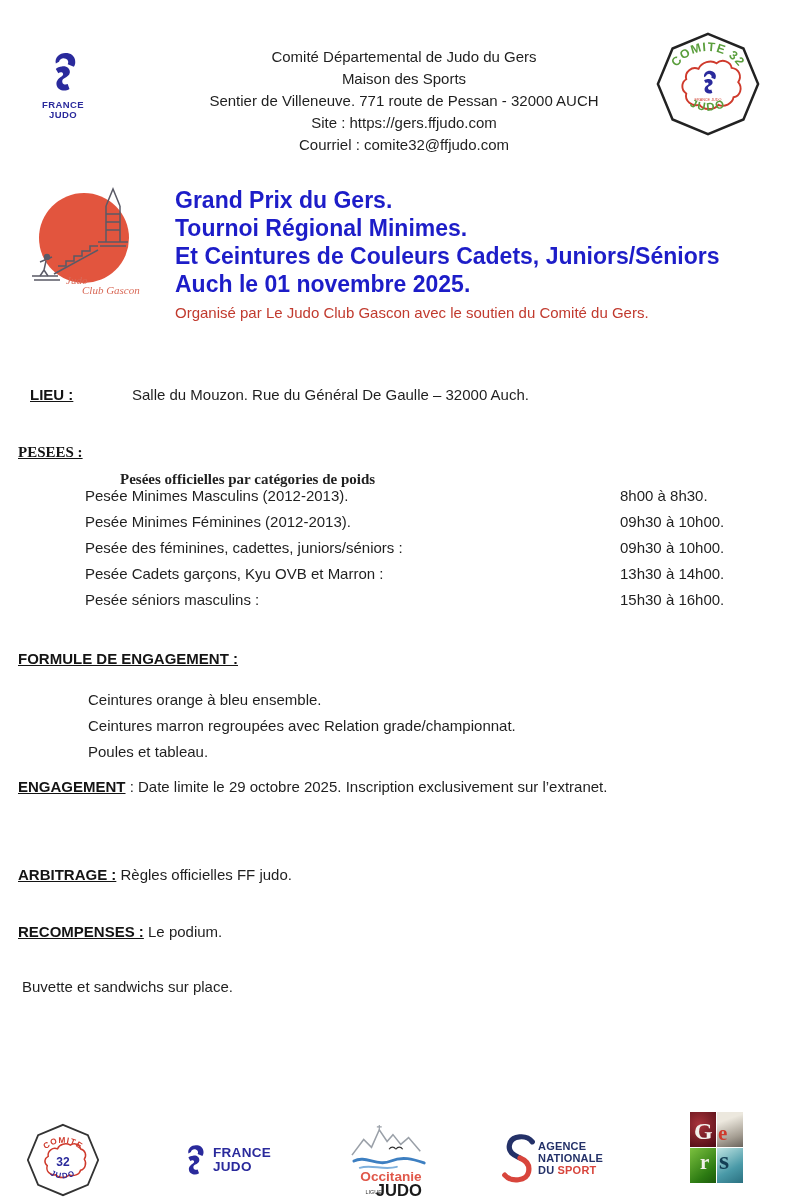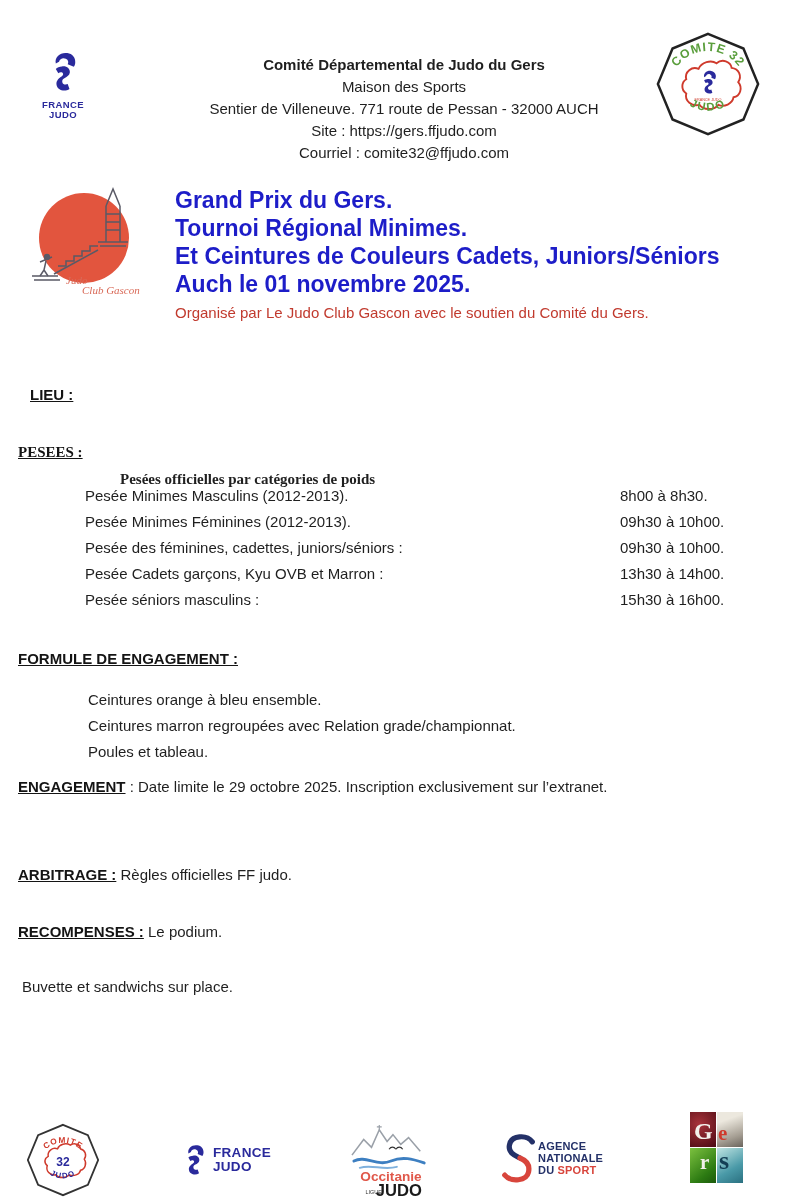--- a/index.html
+++ b/index.html
@@ -5,21 +5,21 @@
   html,body{margin:0;padding:0;background:#888;}
   .page{
     position:relative;width:807px;height:1200px;background:#ffffff;
     margin:0 auto;overflow:hidden;
     font-family:"Liberation Sans",sans-serif;color:#1f1f1f;font-size:15px;
   }
   .abs{position:absolute;}
 
   
   .hdr-text{left:134px;top:46px;width:540px;text-align:center;line-height:22px;}
-  .hdr-text .org{font-weight:bold;margin-top:8px;}
+  .hdr-text .org{font-weight:normal;}
 
   .fj-block{left:38px;top:44px;width:50px;text-align:center;}
   .fj-block svg{display:block;margin:0 auto;}
   .fj-word{font-weight:bold;color:#2a2a9c;font-size:9.5px;line-height:10px;letter-spacing:.4px;}
 
   
   .title-block{left:175px;top:186px;width:560px;}
   .title-line{font-weight:bold;color:#1d1dc8;font-size:23px;line-height:28px;}
   .organizer{color:#c13a2e;font-size:15px;line-height:24px;margin-top:3px;}
 
@@ -131,20 +131,21 @@
   <div class="abs title-block">
     <div class="title-line">Grand Prix du Gers.</div>
     <div class="title-line">Tournoi Régional Minimes.</div>
     <div class="title-line">Et Ceintures de Couleurs Cadets, Juniors/Séniors</div>
     <div class="title-line">Auch le 01 novembre 2025.</div>
     <div class="organizer">Organisé par Le Judo Club Gascon avec le soutien du Comité du Gers.</div>
   </div>
 
   <div class="abs lieu-row">
     <span class="sec-label lbl">LIEU :</span>
+    <span class="txt">Salle du Mouzon. Rue du Général De Gaulle – 32000 Auch.</span>
   </div>
 
   <div class="abs pesees-row">
     <span class="sec-label lbl">PESEES :</span>
     <span class="txt">Pesées officielles par catégories de poids</span>
   </div>
 
   <div class="abs pesee-table">
     <div class="pesee-row">
       <span class="pesee-item">Pesée Minimes Masculins (2012-2013).</span>

